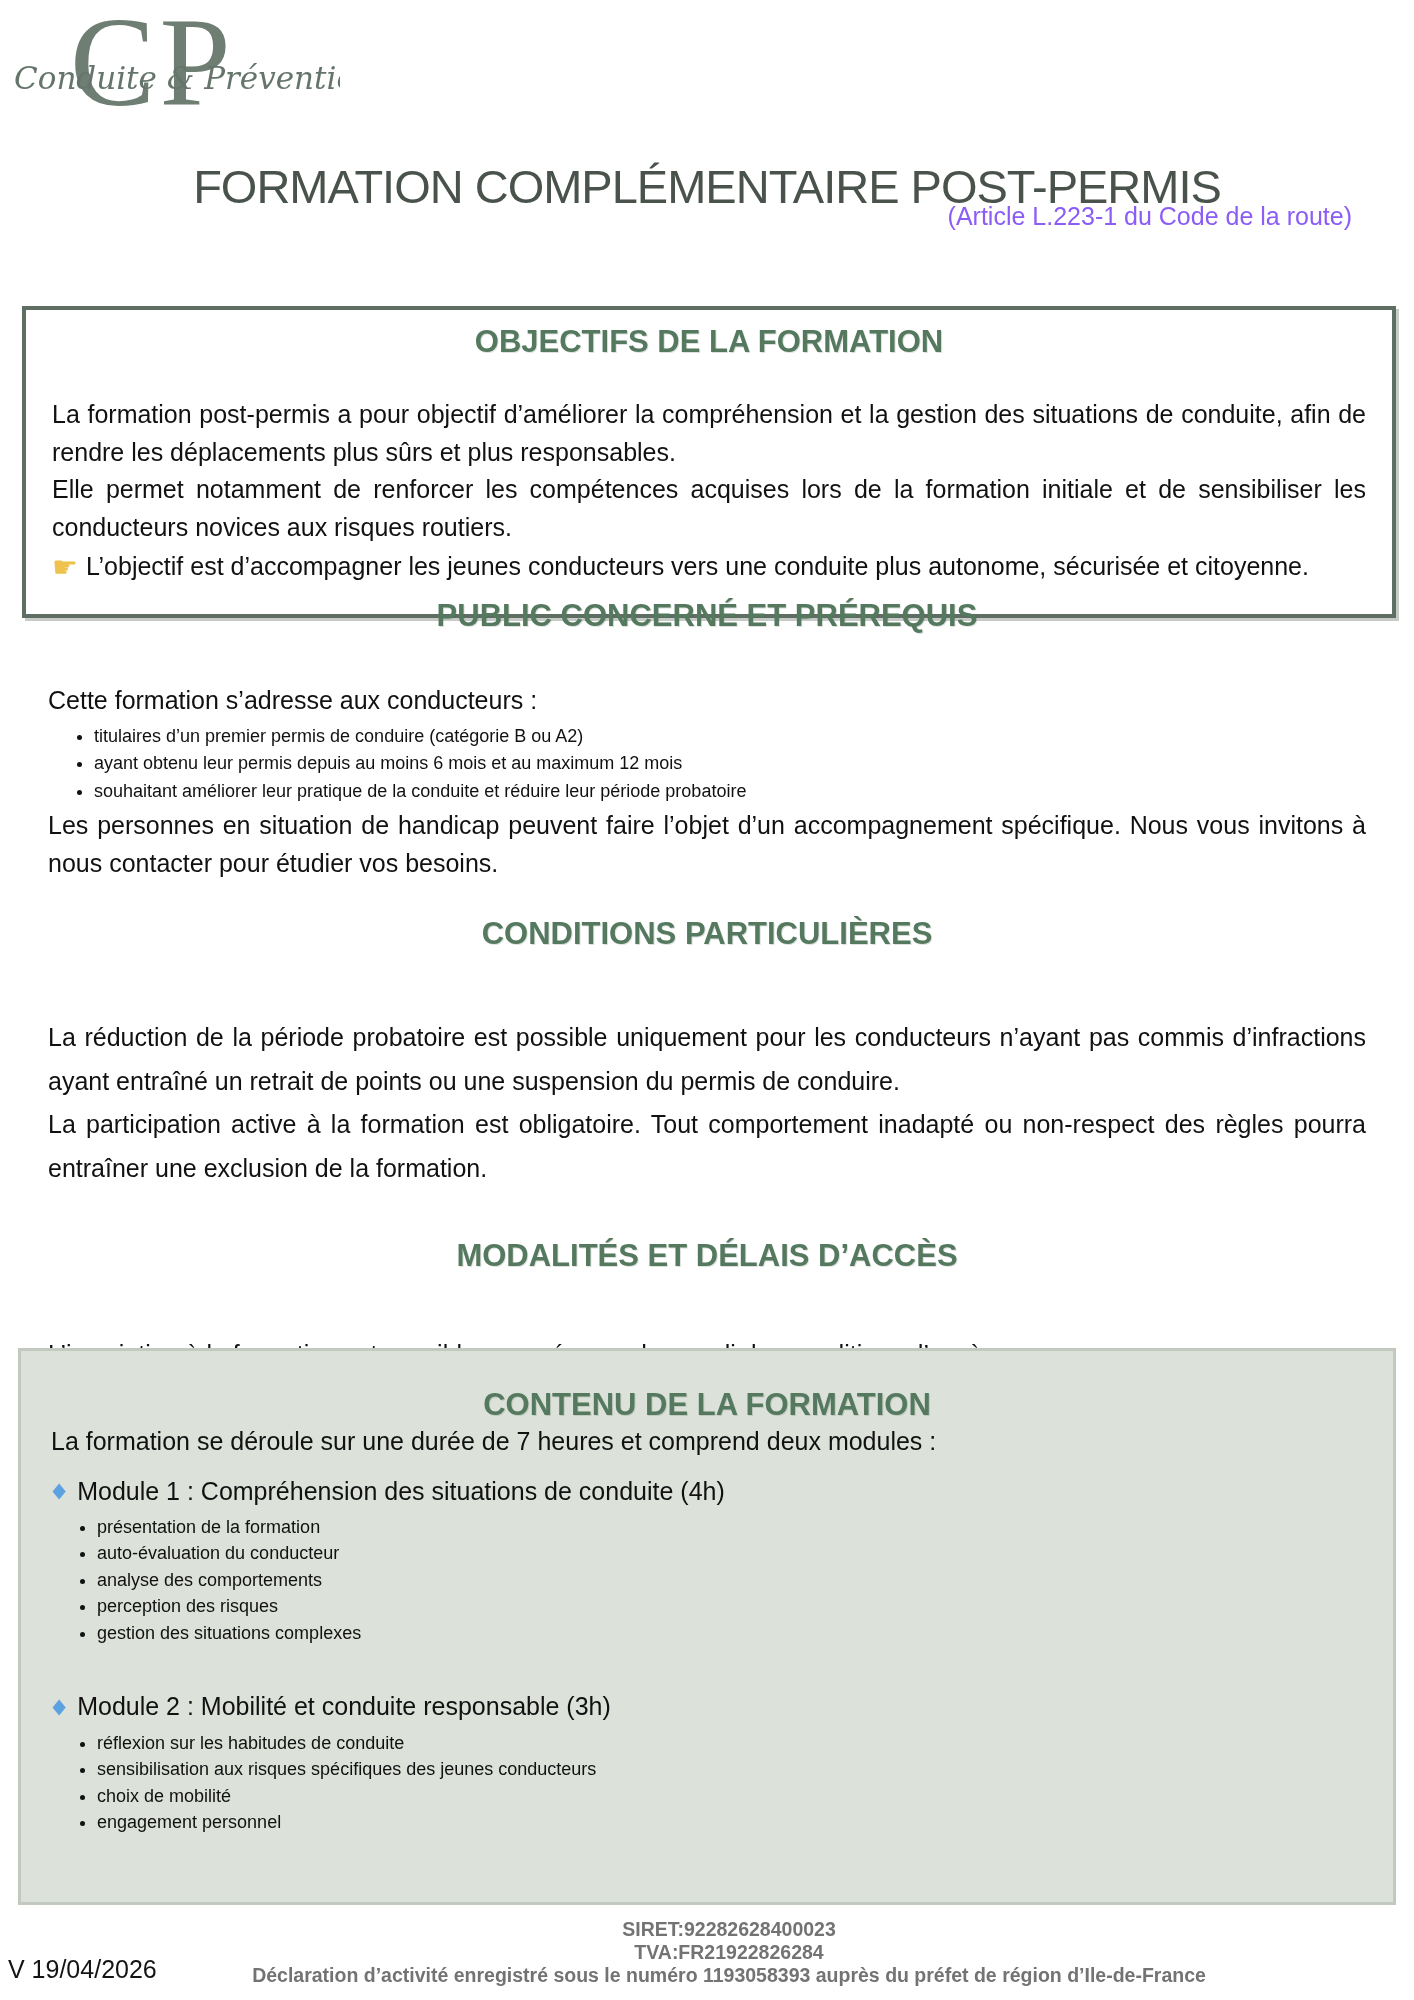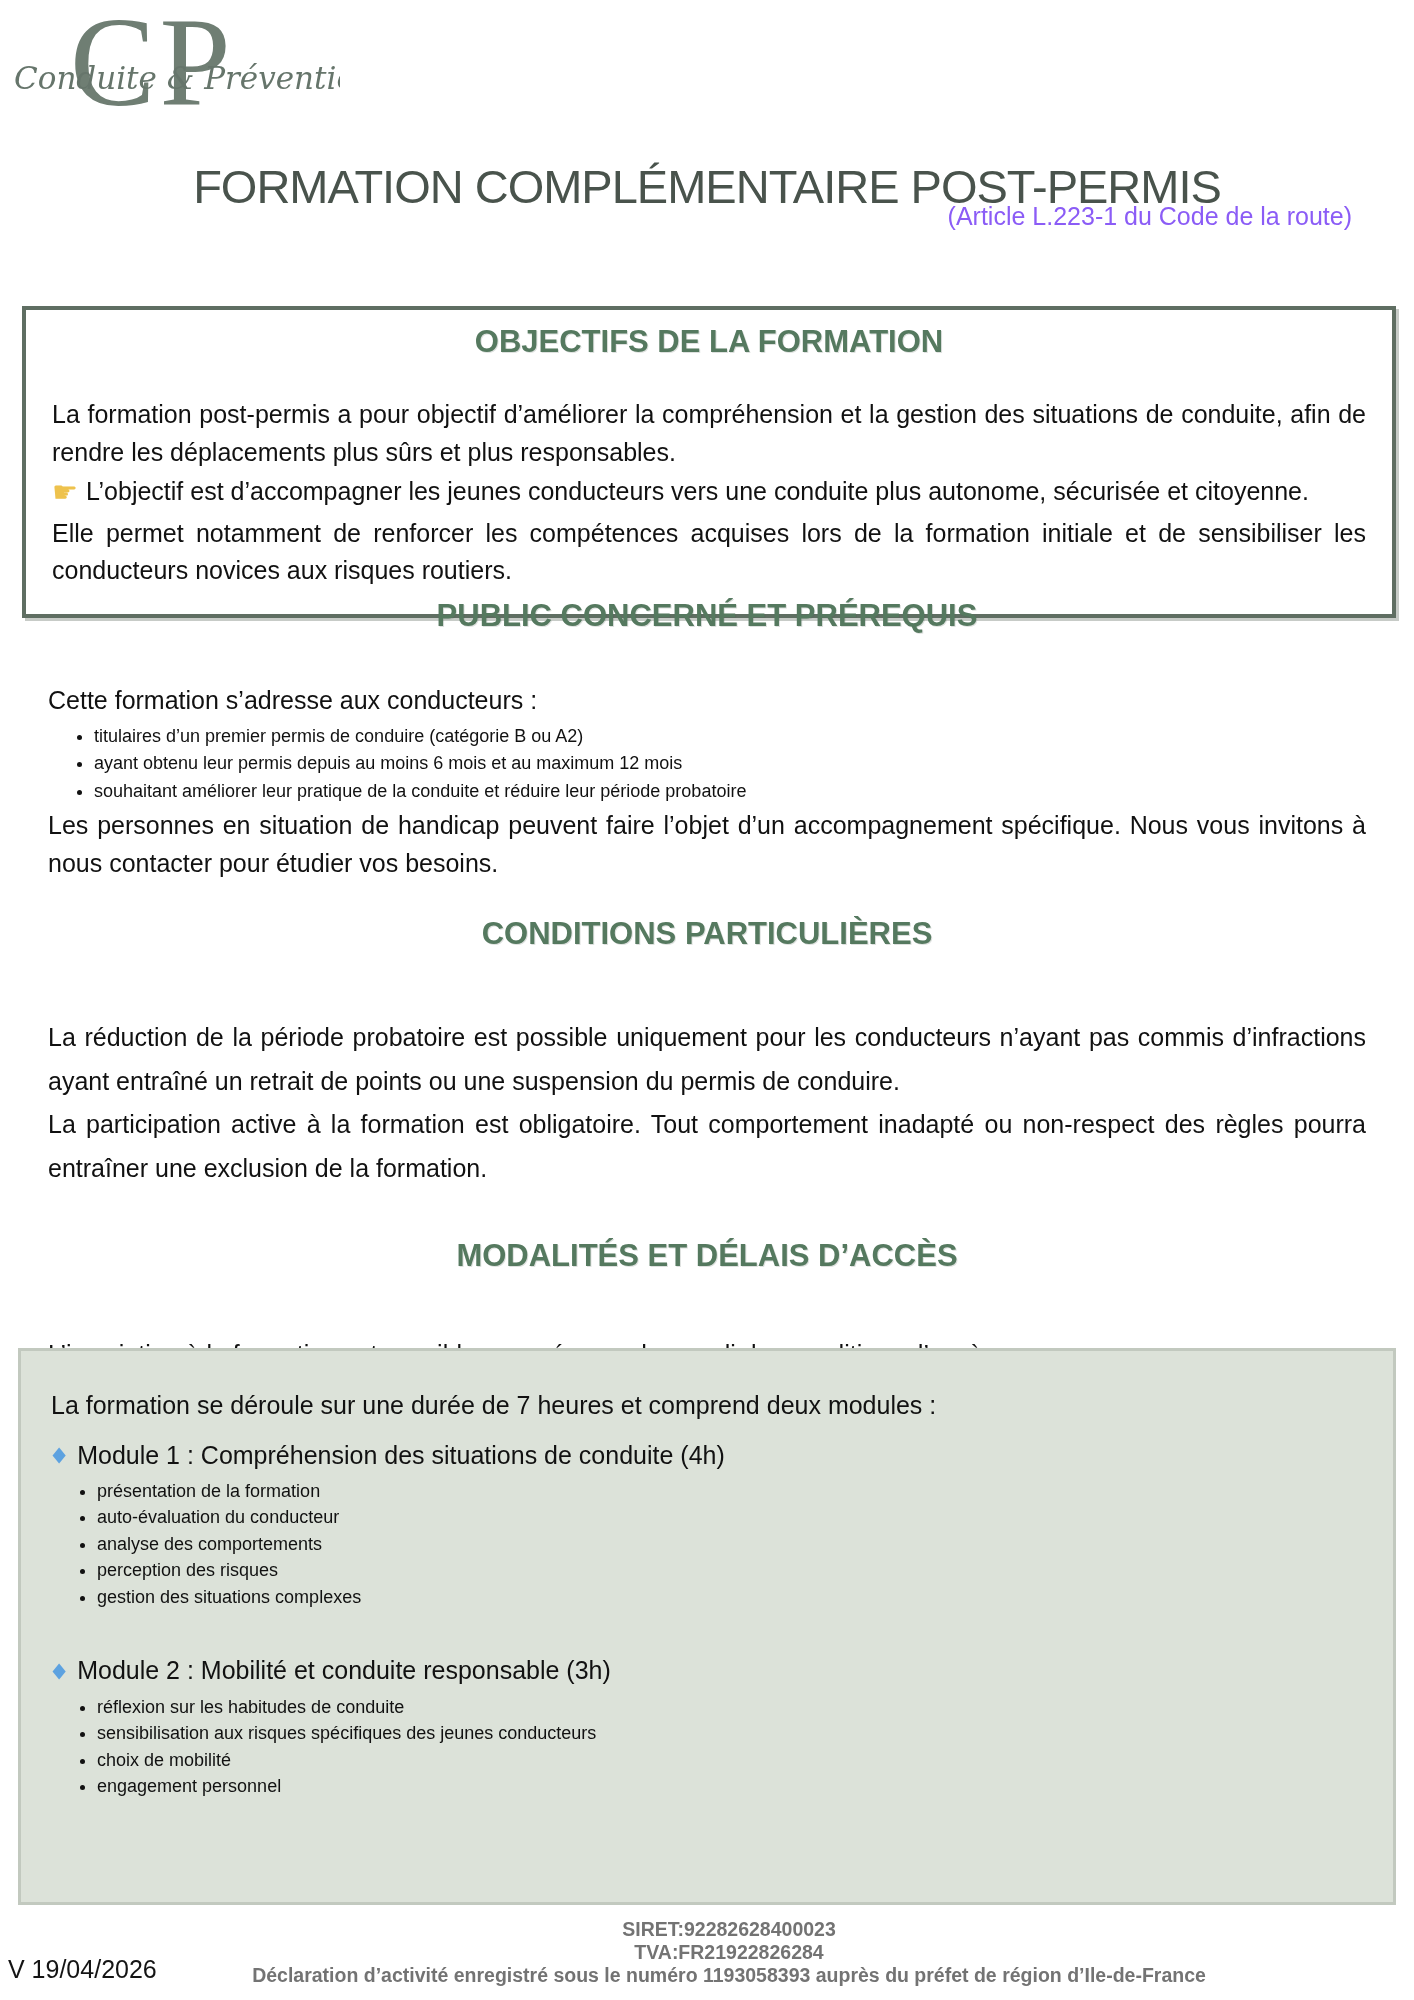--- a/index.html
+++ b/index.html
@@ -182,22 +182,22 @@
   <div class="logo-script">Conduite &amp; Prévention</div>
 </div>
 
 <h1 class="doc-title">FORMATION COMPLÉMENTAIRE POST-PERMIS</h1>
 <div class="doc-subtitle">(Article L.223-1 du Code de la route)</div>
 
 <div class="box-objectifs">
   <h2 class="section-heading">OBJECTIFS DE LA FORMATION</h2>
   <div class="para-block">
     <p class="body-text justify">La formation post-permis a pour objectif d’améliorer la compréhension et la gestion des situations de conduite, afin de rendre les déplacements plus sûrs et plus responsables.</p>
+    <p class="body-text justify">Elle permet notamment de renforcer les compétences acquises lors de la formation initiale et de sensibiliser les conducteurs novices aux risques routiers.</p>
     <p class="body-text highlight"><span class="pointer-icon">☛</span><span>L’objectif est d’accompagner les jeunes conducteurs vers une conduite plus autonome, sécurisée et citoyenne.</span></p>
-    <p class="body-text justify">Elle permet notamment de renforcer les compétences acquises lors de la formation initiale et de sensibiliser les conducteurs novices aux risques routiers.</p>
   </div>
 </div>
 
 <div class="section section-public">
   <h2 class="section-heading">PUBLIC CONCERNÉ ET PRÉREQUIS</h2>
   <p class="body-text">Cette formation s’adresse aux conducteurs :</p>
   <ul class="dot-list">
     <li>titulaires d’un premier permis de conduire (catégorie B ou A2)</li>
     <li>ayant obtenu leur permis depuis au moins 6 mois et au maximum 12 mois</li>
     <li>souhaitant améliorer leur pratique de la conduite et réduire leur période probatoire</li>
@@ -211,20 +211,21 @@
   <p class="body-text justify">La participation active à la formation est obligatoire. Tout comportement inadapté ou non-respect des règles pourra entraîner une exclusion de la formation.</p>
 </div>
 
 <div class="section section-modalites">
   <h2 class="section-heading">MODALITÉS ET DÉLAIS D’ACCÈS</h2>
   <p class="body-text">L’inscription à la formation est possible sous réserve de remplir les conditions d’accès.</p>
   <p class="body-text">Un délai d’accès peut être nécessaire en fonction des disponibilités des sessions.</p>
 </div>
 
 <div class="box-contenu">
+  <h2 class="section-heading">CONTENU DE LA FORMATION</h2>
   <p class="body-text intro">La formation se déroule sur une durée de 7 heures et comprend deux modules :</p>
 
   <div class="module-title">
     <span class="diamond-icon">◆</span>
     <span>Module 1 : Compréhension des situations de conduite (4h)</span>
   </div>
   <ul class="dot-list">
     <li>présentation de la formation</li>
     <li>auto-évaluation du conducteur</li>
     <li>analyse des comportements</li>

